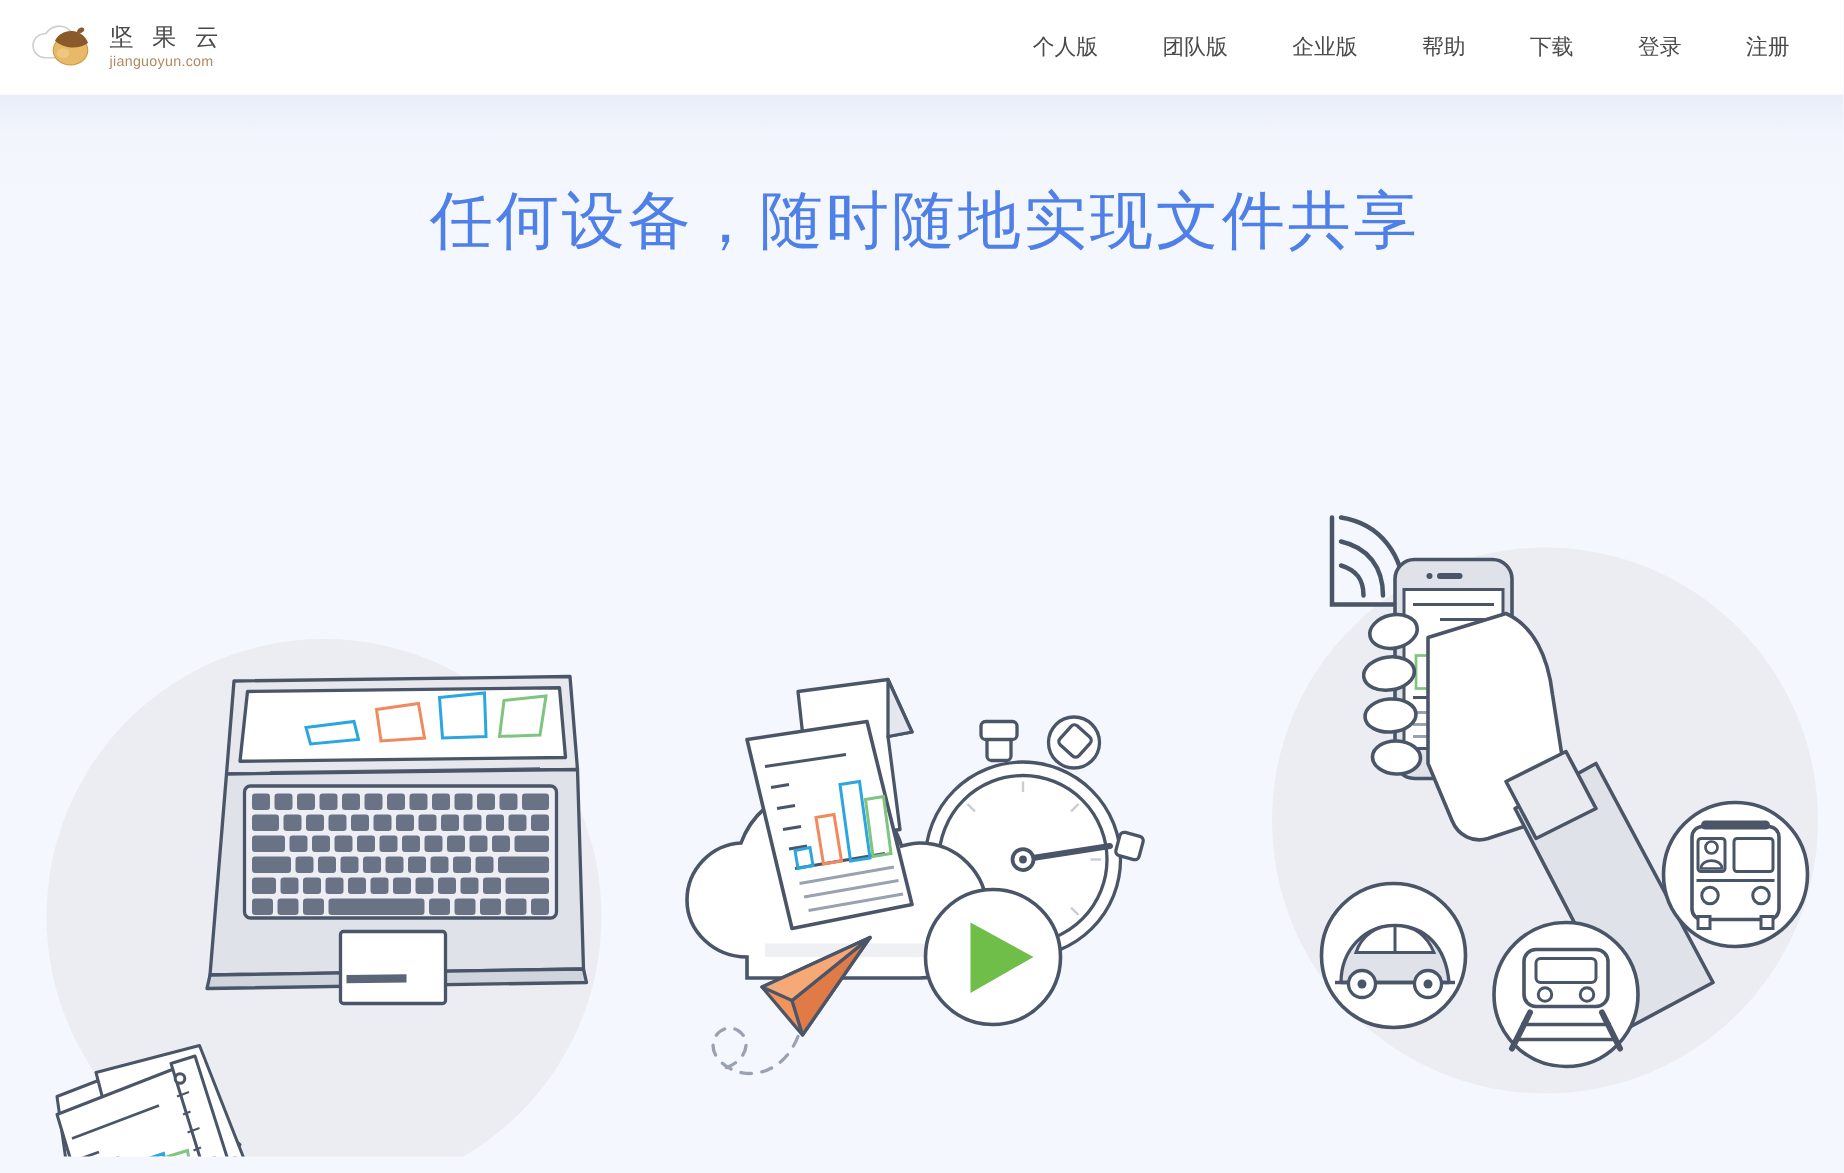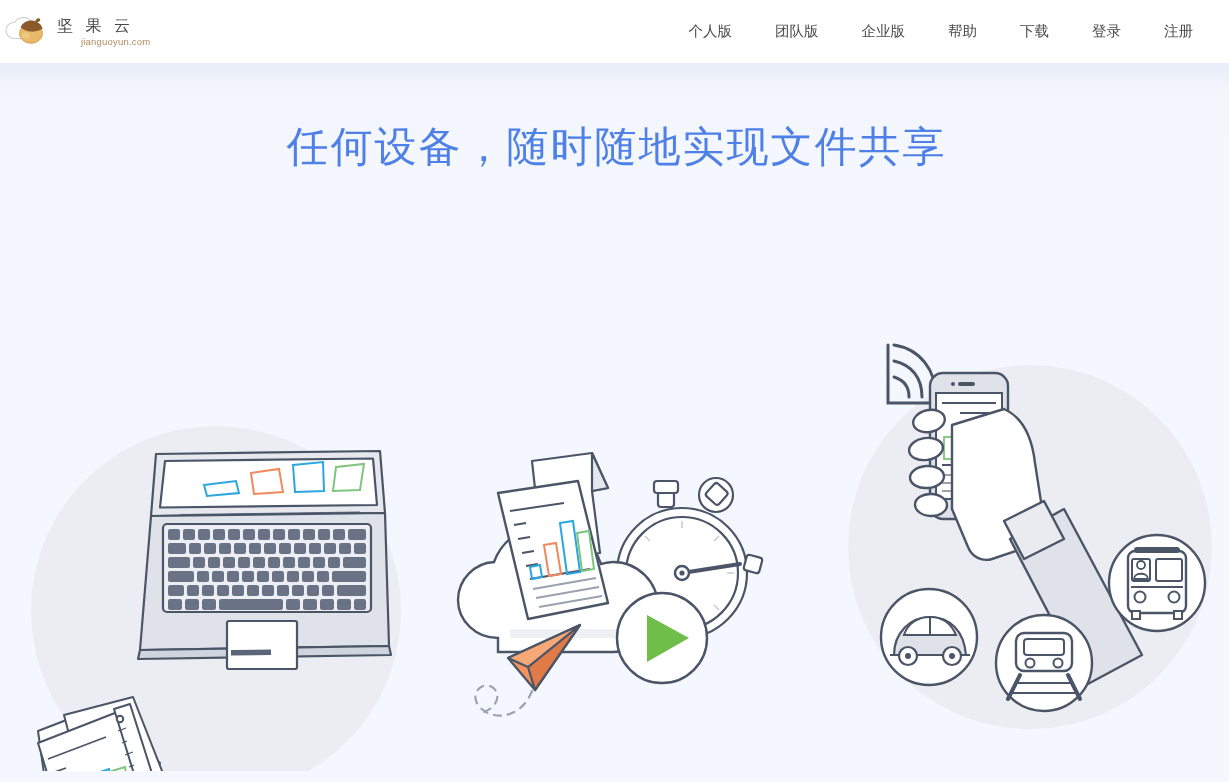--- a/index.html
+++ b/index.html
@@ -26,21 +26,21 @@
   .header {
     position: absolute;
     top: 0; left: 0;
     width: 1229px;
     height: 63px;
     background: #ffffff;
     box-sizing: border-box;
     display: flex;
     align-items: center;
     justify-content: space-between;
-    padding: 0 22px 0 4px;
+    padding: 0 22px 0 20px;
     z-index: 10;
   }
   .brand {
     display: flex;
     align-items: center;
     gap: 7px;
     text-decoration: none;
   }
   .brand-mark {
     width: 46px;
@@ -61,21 +61,20 @@
     color: #4a4a4a;
     font-weight: 500;
     white-space: nowrap;
   }
   .brand-domain {
     font-size: 9.5px;
     letter-spacing: 0.2px;
     color: #b08a5e;
     margin-top: 3px;
     white-space: nowrap;
-    margin-left: 24px;
   }
 
   .nav {
     display: flex;
     align-items: center;
     gap: 15px;
   }
   .nav-item {
     font-size: 14.5px;
     color: #4a4a4a;

